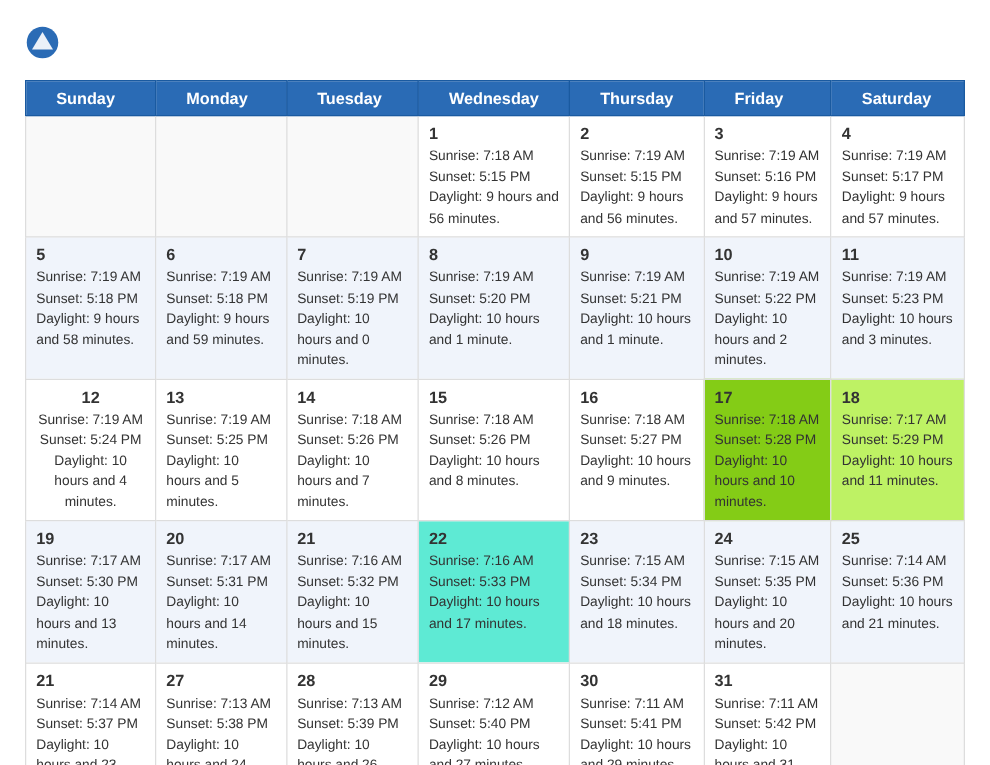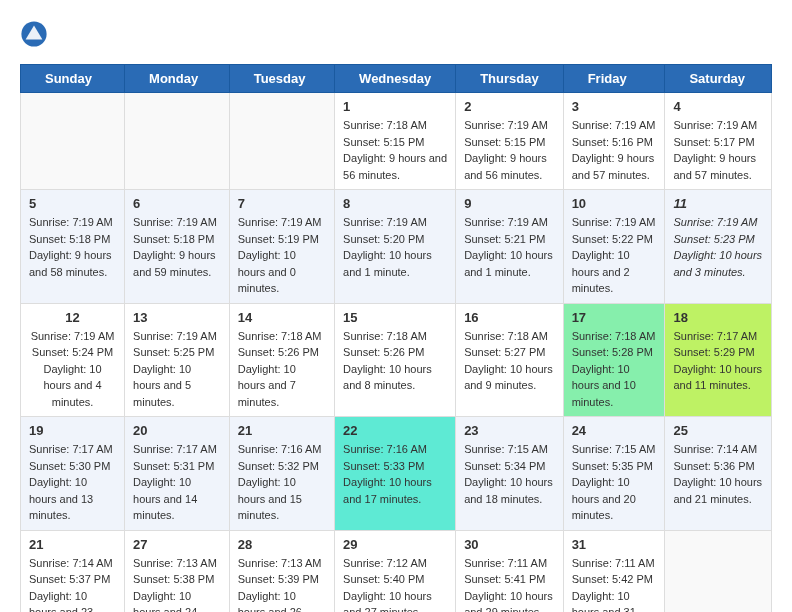--- a/index.html
+++ b/index.html
@@ -164,21 +164,21 @@
           <div class="day-info">Sunrise: 7:19 AM<br>Sunset: 5:20 PM<br>Daylight: 10 hours and 1 minute.</div>
         </td>
         <td style="background: rgb(240, 244, 251);">
           <span class="day-number">9</span>
           <div class="day-info">Sunrise: 7:19 AM<br>Sunset: 5:21 PM<br>Daylight: 10 hours and 1 minute.</div>
         </td>
         <td style="background: rgb(240, 244, 251);">
           <span class="day-number">10</span>
           <div class="day-info">Sunrise: 7:19 AM<br>Sunset: 5:22 PM<br>Daylight: 10 hours and 2 minutes.</div>
         </td>
-        <td style="background: rgb(240, 244, 251); font-style: italic;">
+        <td style="background: rgb(240, 244, 251);">
           <span class="day-number">11</span>
           <div class="day-info">Sunrise: 7:19 AM<br>Sunset: 5:23 PM<br>Daylight: 10 hours and 3 minutes.</div>
         </td>
       </tr>
       <tr>
         <td style="background: rgb(255, 255, 255); text-align: center;">
           <span class="day-number">12</span>
           <div class="day-info">Sunrise: 7:19 AM<br>Sunset: 5:24 PM<br>Daylight: 10 hours and 4 minutes.</div>
         </td>
         <td style="background: rgb(255, 255, 255);">
@@ -190,21 +190,21 @@
           <div class="day-info">Sunrise: 7:18 AM<br>Sunset: 5:26 PM<br>Daylight: 10 hours and 7 minutes.</div>
         </td>
         <td style="background: rgb(255, 255, 255);">
           <span class="day-number">15</span>
           <div class="day-info">Sunrise: 7:18 AM<br>Sunset: 5:26 PM<br>Daylight: 10 hours and 8 minutes.</div>
         </td>
         <td style="background: rgb(255, 255, 255);">
           <span class="day-number">16</span>
           <div class="day-info">Sunrise: 7:18 AM<br>Sunset: 5:27 PM<br>Daylight: 10 hours and 9 minutes.</div>
         </td>
-        <td style="background: #86efac;">
+        <td style="background: #84cc16;">
           <span class="day-number">17</span>
           <div class="day-info">Sunrise: 7:18 AM<br>Sunset: 5:28 PM<br>Daylight: 10 hours and 10 minutes.</div>
         </td>
         <td style="background: #bef264;">
           <span class="day-number">18</span>
           <div class="day-info">Sunrise: 7:17 AM<br>Sunset: 5:29 PM<br>Daylight: 10 hours and 11 minutes.</div>
         </td>
       </tr>
       <tr>
         <td style="background: rgb(240, 244, 251);">

